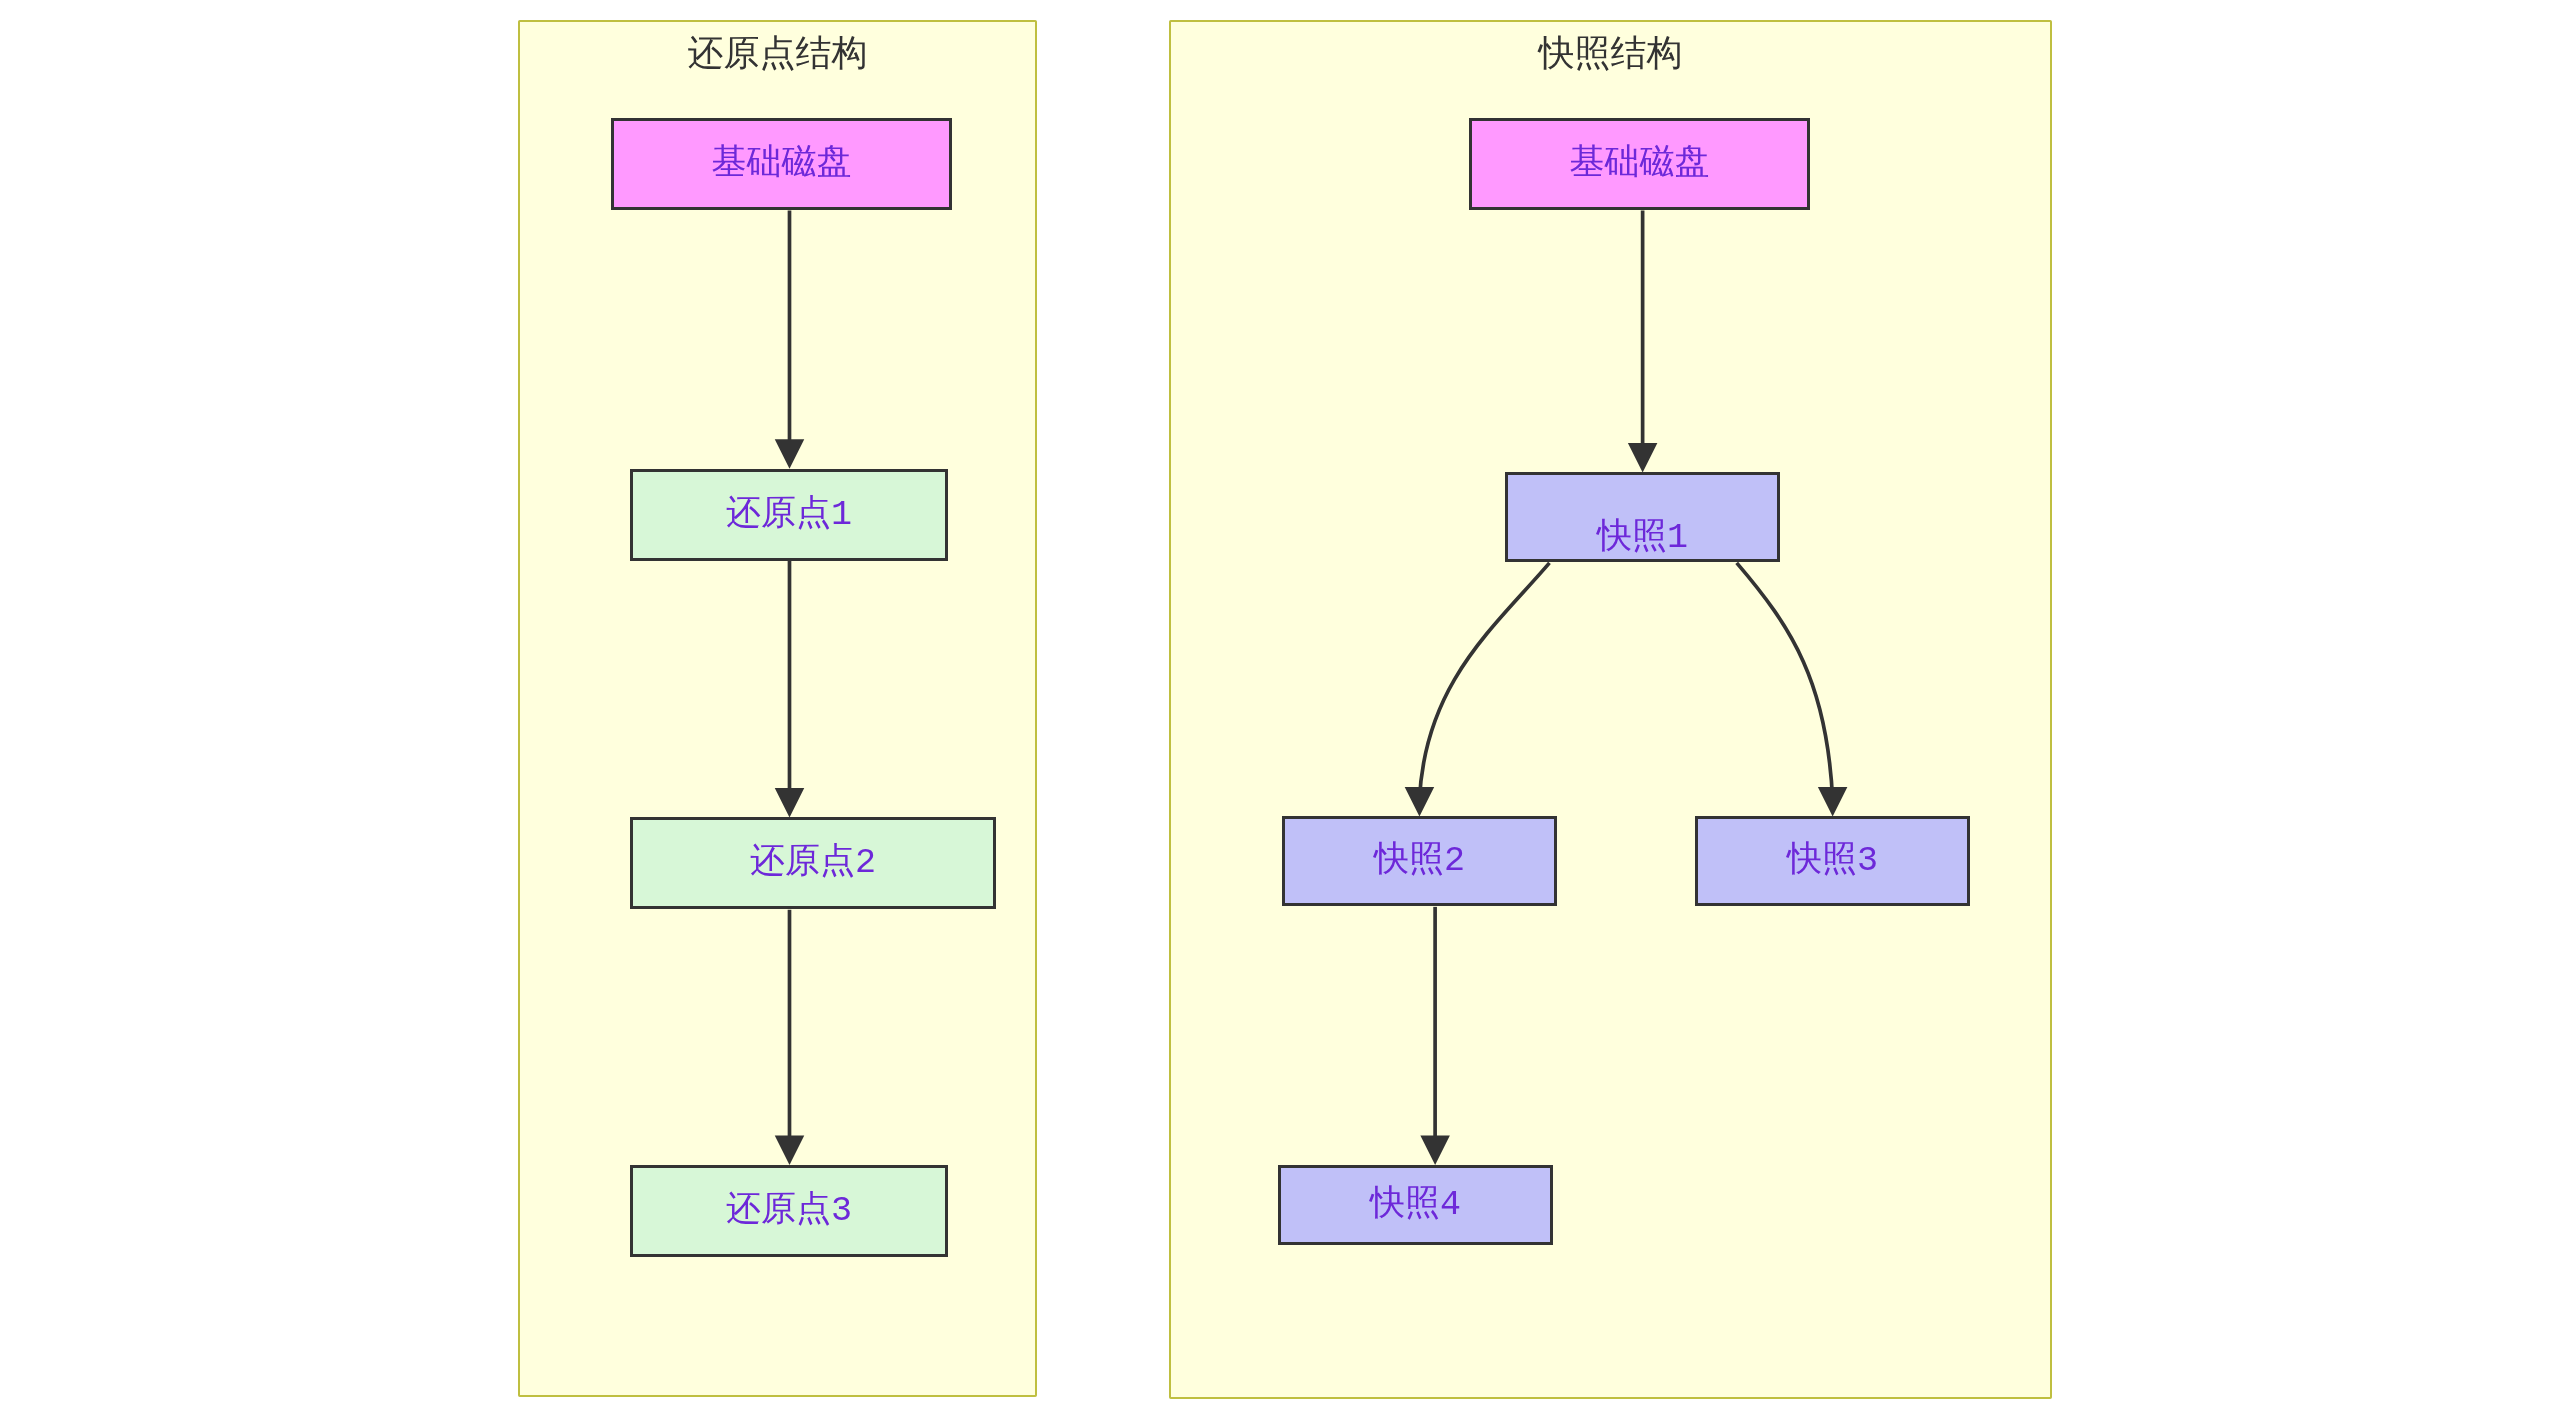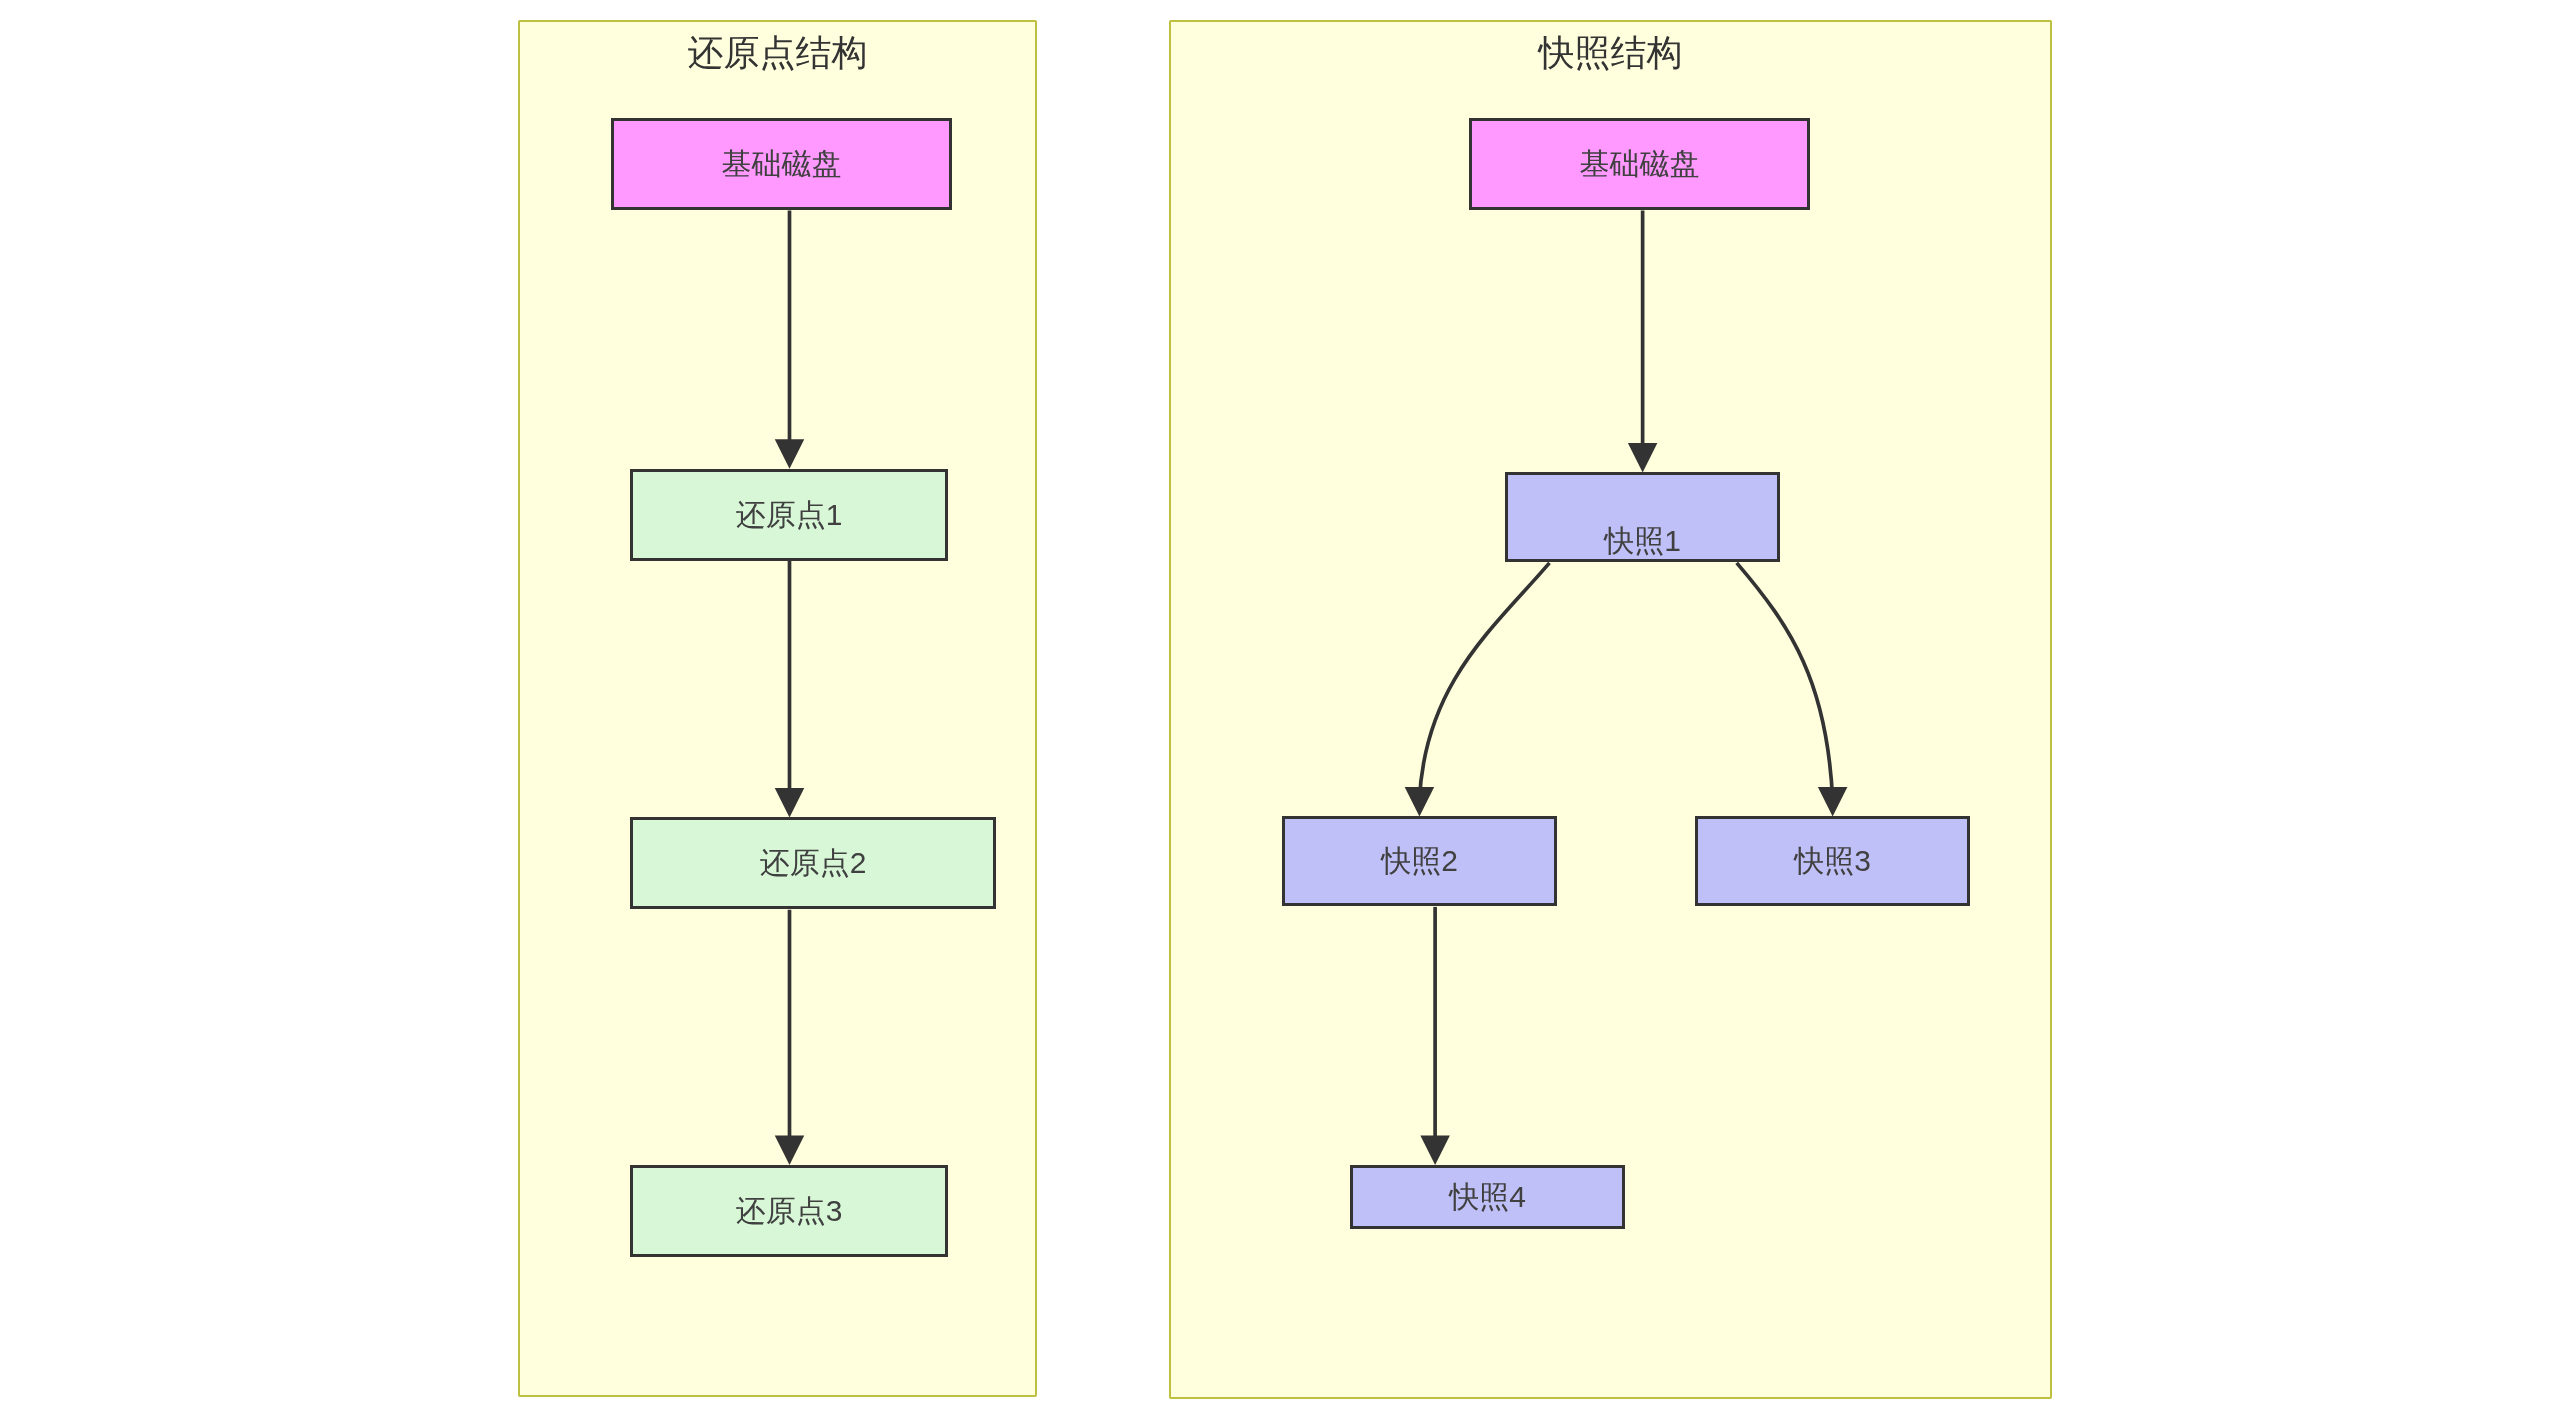--- a/index.html
+++ b/index.html
@@ -38,24 +38,25 @@
     line-height: 1.2;
     white-space: nowrap;
   }
   .node {
     position: absolute;
     box-sizing: border-box;
     border: 3.7px solid #333333;
     display: flex;
     align-items: center;
     justify-content: center;
-    font-size: 30px;
-    color: #404040;
+    font-size: 35px;
+    color: #6d28d9;
     line-height: 1.2;
     white-space: nowrap;
+    font-family: Liberation Mono, monospace;
   }
   .node-disk  { background: #ff99ff; }
   .node-green { background: #d7f7d7; }
   .node-purple{ background: #c0c0f8; }
   .edge-layer {
     position: absolute;
     top: 0;
     left: 0;
     width: 2576px;
     height: 1419px;
@@ -110,21 +111,21 @@
   </div>
 
   <div class="node node-purple" style="left:1282px; top:816px; width:275px; height:90px;">
     <span>快照2</span>
   </div>
 
   <div class="node node-purple" style="left:1695px; top:816px; width:275px; height:90px;">
     <span>快照3</span>
   </div>
 
-  <div class="node node-purple" style="left:1350px; top:1165px; width:275px; height:64px;">
+  <div class="node node-purple" style="left:1278px; top:1165px; width:275px; height:80px;">
     <span>快照4</span>
   </div>
 
   <svg class="edge-layer" viewBox="0 0 2793 1538" width="2576" height="1419">
 
     <path class="edge-path" d="M 856 228 L 856 490"></path>
     <polygon class="arrow-head" points="856,508 840,476 872,476"></polygon>
 
     <path class="edge-path" d="M 856 608 L 856 868"></path>
     <polygon class="arrow-head" points="856,886 840,854 872,854"></polygon>

